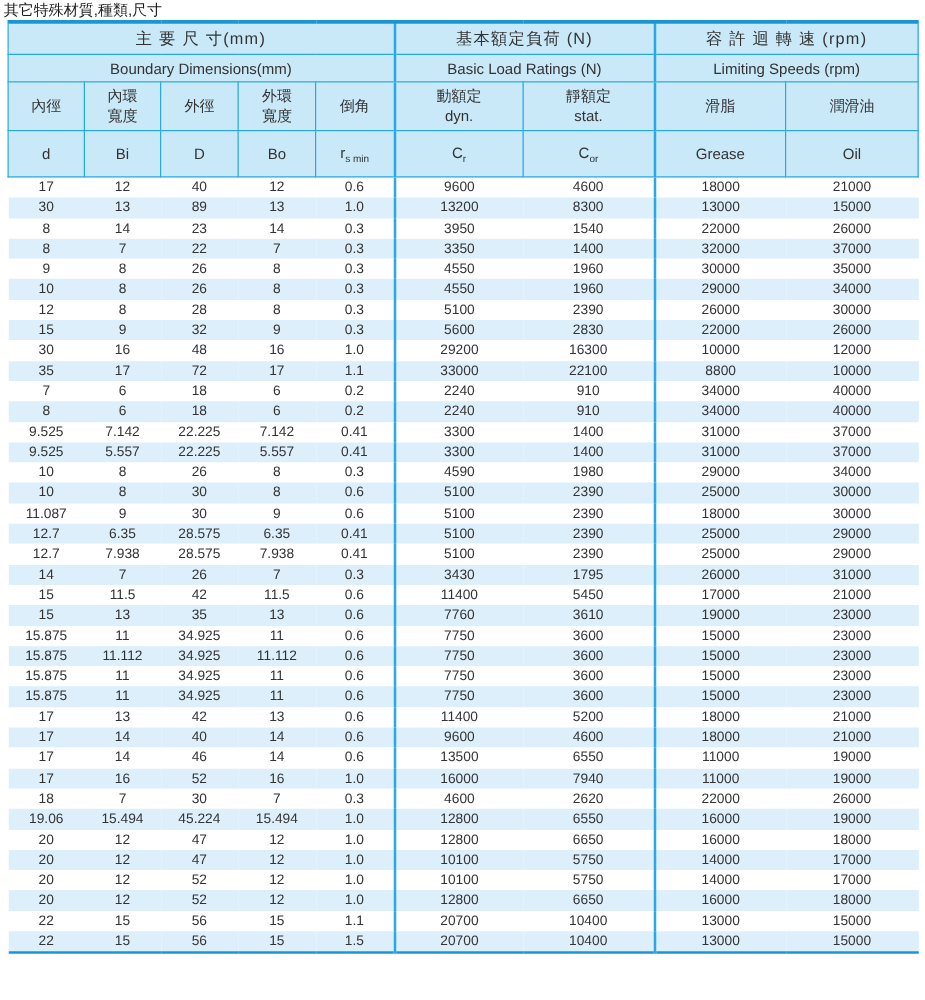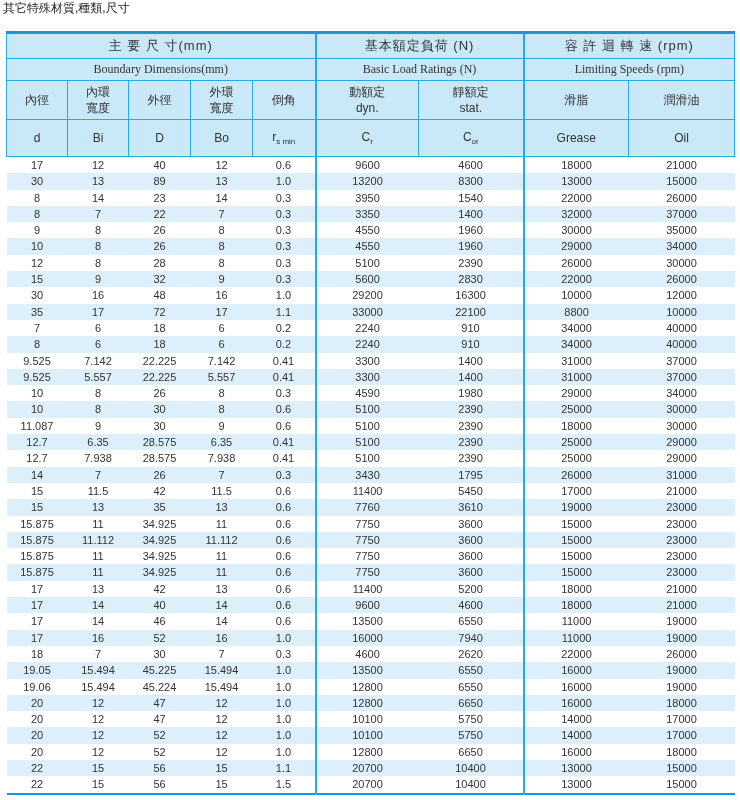--- a/index.html
+++ b/index.html
@@ -14,21 +14,21 @@
     margin: 0; padding: 0;
     width: 740px; height: 800px;
     background: #ffffff;
     font-family: "Liberation Sans", "DejaVu Sans", sans-serif;
     color: var(--text);
   }
   .title {
     font-size: 12px;
     color: #1a1a1a;
     padding: 1px 0 2px 3px;
-    height: 31px;
+    height: 16px;
     line-height: 14px;
   }
   table {
     border-collapse: collapse;
     table-layout: fixed;
     width: 728px;
     margin-left: 6px;
     border-top: 3px solid var(--thick);
     border-bottom: 2px solid var(--thick);
   }
@@ -36,21 +36,21 @@
     background: var(--headbg);
     border: 1px solid var(--line);
     font-weight: normal;
     color: var(--text);
     padding: 0;
     text-align: center;
     margin-left: 31px;
   }
   thead th.gl { border-left: 2px solid var(--line); }
   tr.grp-zh th { height: 26px; font-size: 13px; letter-spacing: 1px; }
-  tr.grp-en th { height: 22px; font-size: 12px; letter-spacing: 0; font-family: Liberation Serif, serif; }
+  tr.grp-en th { height: 22px; font-size: 12px; letter-spacing: 0; }
   tr.colnames th { height: 39px; font-size: 12px; line-height: 16px; }
   tr.symbols th { height: 37px; font-size: 12px; }
   tr.colnames th div:empty { display: none; }
   sub { font-size: 8px; }
   sub:empty { display: none; }
   tbody td {
     text-align: center;
     font-size: 11px;
     height: 16.3px;
     line-height: 16.3px;
@@ -471,31 +471,20 @@
           <td>7</td>
           <td>30</td>
           <td>7</td>
           <td>0.3</td>
           <td class="gl">4600</td>
           <td>2620</td>
           <td class="gl">22000</td>
           <td>26000</td>
         </tr>
         <tr>
-          <td>19.05</td>
-          <td>15.494</td>
-          <td>45.225</td>
-          <td>15.494</td>
-          <td>1.0</td>
-          <td class="gl">13500</td>
-          <td>6550</td>
-          <td class="gl">16000</td>
-          <td>19000</td>
-        </tr>
-        <tr>
           <td>19.06</td>
           <td>15.494</td>
           <td>45.224</td>
           <td>15.494</td>
           <td>1.0</td>
           <td class="gl">12800</td>
           <td>6550</td>
           <td class="gl">16000</td>
           <td>19000</td>
         </tr>

